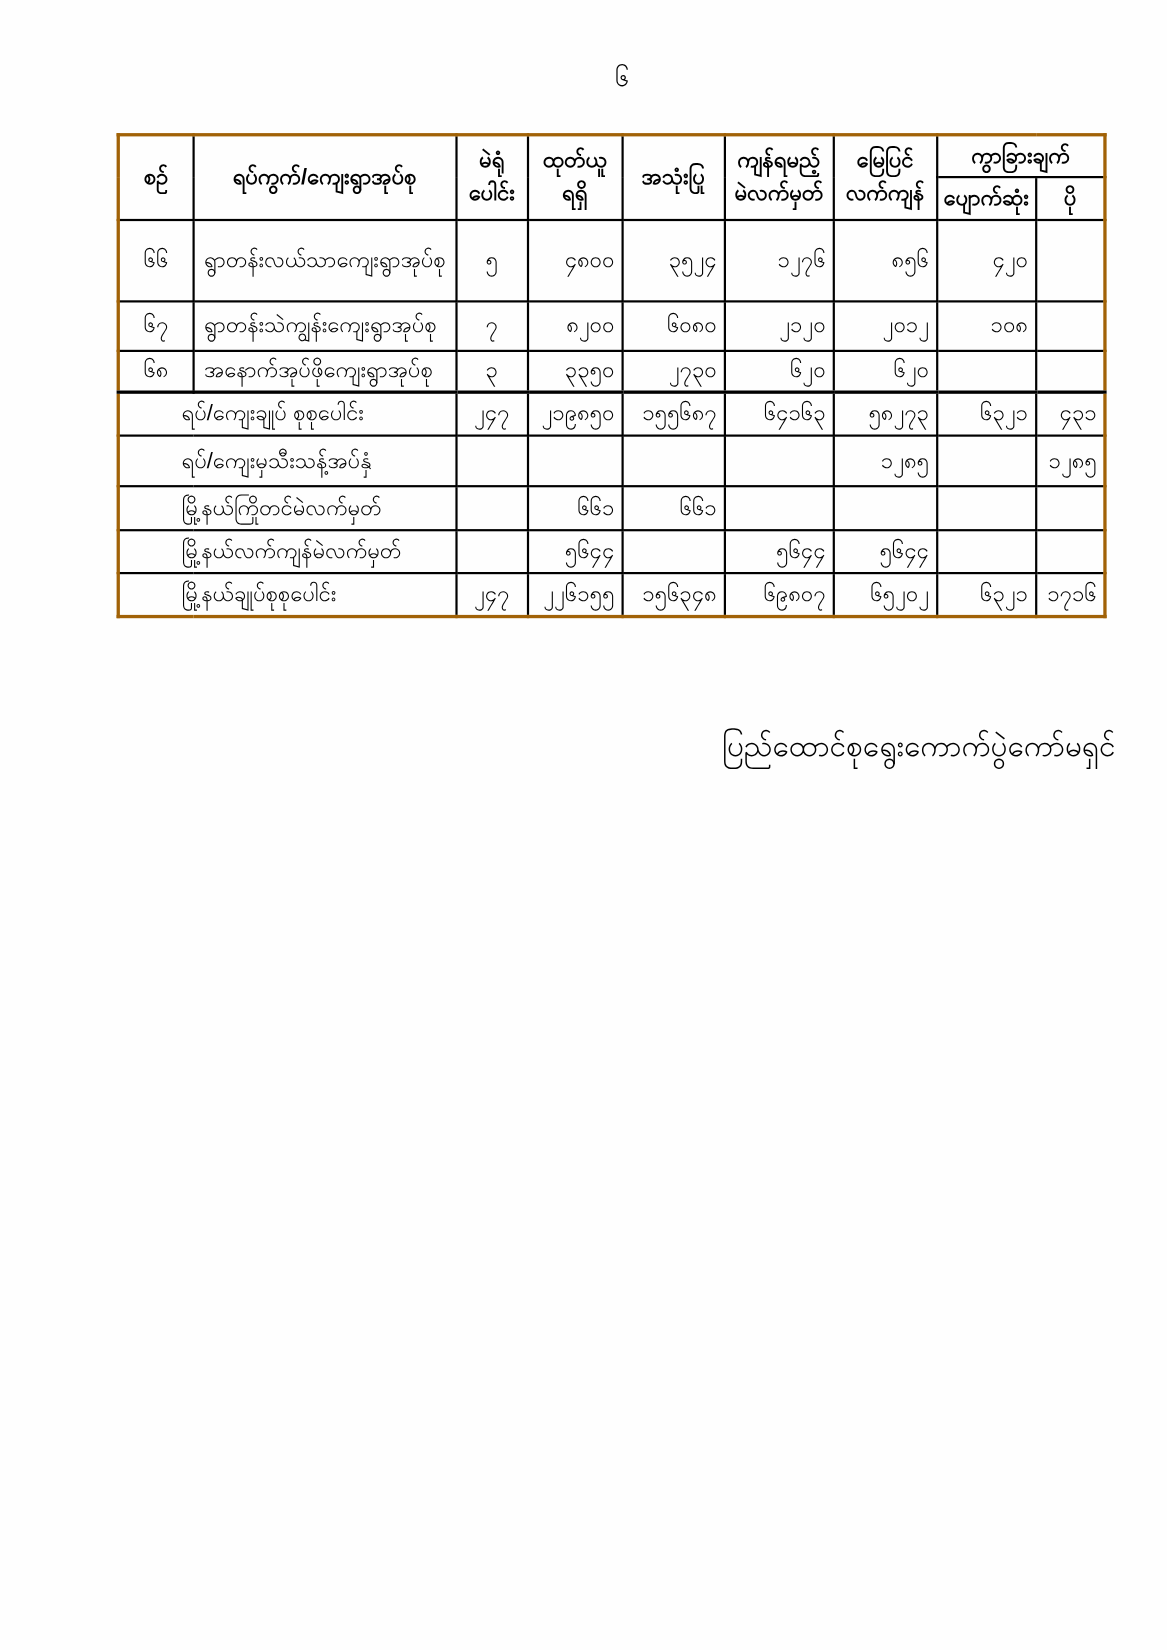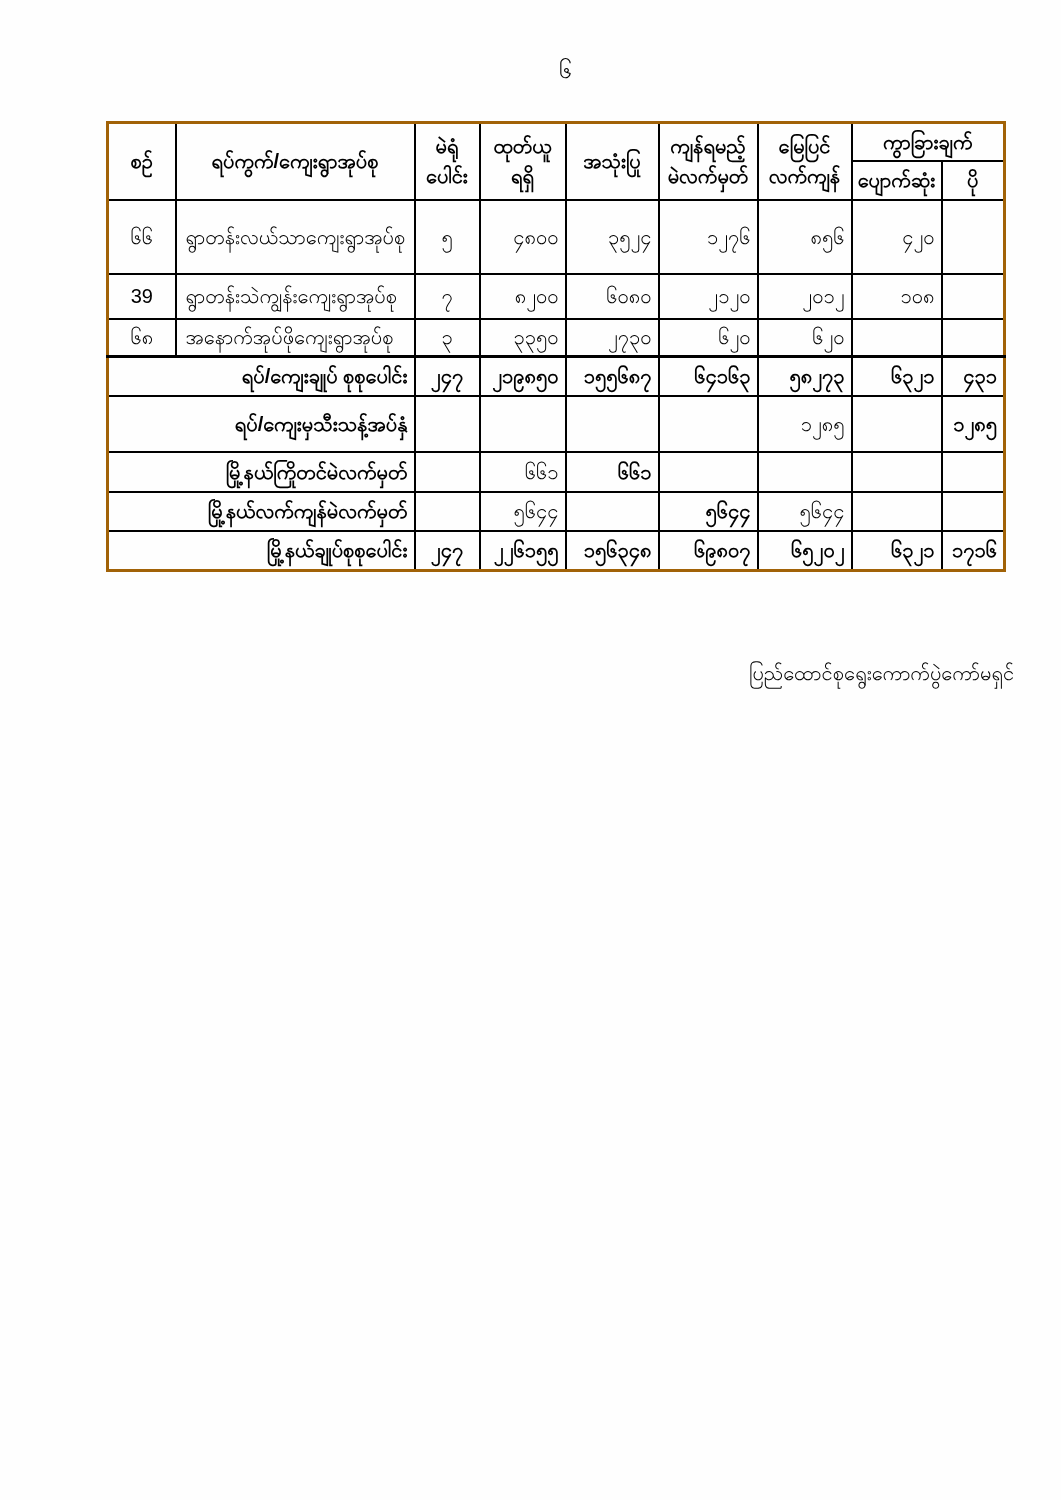--- a/index.html
+++ b/index.html
@@ -40,29 +40,29 @@
   }
   .ballot-table th {
     font-weight: bold;
     text-align: center;
     padding: 2px 4px;
   }
   .ballot-table td { padding: 2px 6px; }
   td.num { text-align: right; }
   td.ctr { text-align: center; }
   td.name-cell { text-align: left; padding-left: 9px; overflow-wrap: anywhere; }
-  td.label-cell { font-weight: bold; text-align: right; padding-left: 56px; white-space: nowrap; overflow: hidden; }
-  td.b { font-weight: bold; margin-top: 48px; }
+  td.label-cell { font-weight: normal; text-align: left; padding-left: 56px; white-space: nowrap; overflow: hidden; }
+  td.b { font-weight: normal; margin-top: 48px; }
   tr.summary-first td { border-top: 3px solid #000; }
   .hdr-line { display: block; }
   .signature {
     position: absolute;
     top: 658px;
     right: 47px;
-    font-size: 20px;
+    font-size: 27px;
     line-height: 1.5;
     text-align: right;
     white-space: nowrap;
   }
 </style>
 </head>
 <body>
 
 <div class="page">
 
@@ -116,21 +116,21 @@
         <td class="ctr">၅</td>
         <td class="num">၄၈၀၀</td>
         <td class="num">၃၅၂၄</td>
         <td class="num">၁၂၇၆</td>
         <td class="num">၈၅၆</td>
         <td class="num">၄၂၀</td>
         <td class="num"></td>
       </tr>
 
       <tr style="height:45px">
-        <td class="ctr">39</td>
+        <td class="ctr">၆၇</td>
         <td class="name-cell">ရွာတန်းသဲကျွန်းကျေးရွာအုပ်စု</td>
         <td class="ctr">၇</td>
         <td class="num">၈၂၀၀</td>
         <td class="num">၆၀၈၀</td>
         <td class="num">၂၁၂၀</td>
         <td class="num">၂၀၁၂</td>
         <td class="num">၁၀၈</td>
         <td class="num"></td>
       </tr>
 
@@ -150,21 +150,21 @@
         <td colspan="2" class="label-cell">ရပ်/ကျေးချုပ် စုစုပေါင်း</td>
         <td class="ctr b">၂၄၇</td>
         <td class="num b">၂၁၉၈၅၀</td>
         <td class="num b">၁၅၅၆၈၇</td>
         <td class="num b">၆၄၁၆၃</td>
         <td class="num b">၅၈၂၇၃</td>
         <td class="num b">၆၃၂၁</td>
         <td class="num b">၄၃၁</td>
       </tr>
 
-      <tr style="height:56px">
+      <tr style="height:46px">
         <td colspan="2" class="label-cell">ရပ်/ကျေးမှသီးသန့်အပ်နှံ</td>
         <td class="ctr"></td>
         <td class="num"></td>
         <td class="num"></td>
         <td class="num"></td>
         <td class="num">၁၂၈၅</td>
         <td class="num"></td>
         <td class="num b">၁၂၈၅</td>
       </tr>
 

